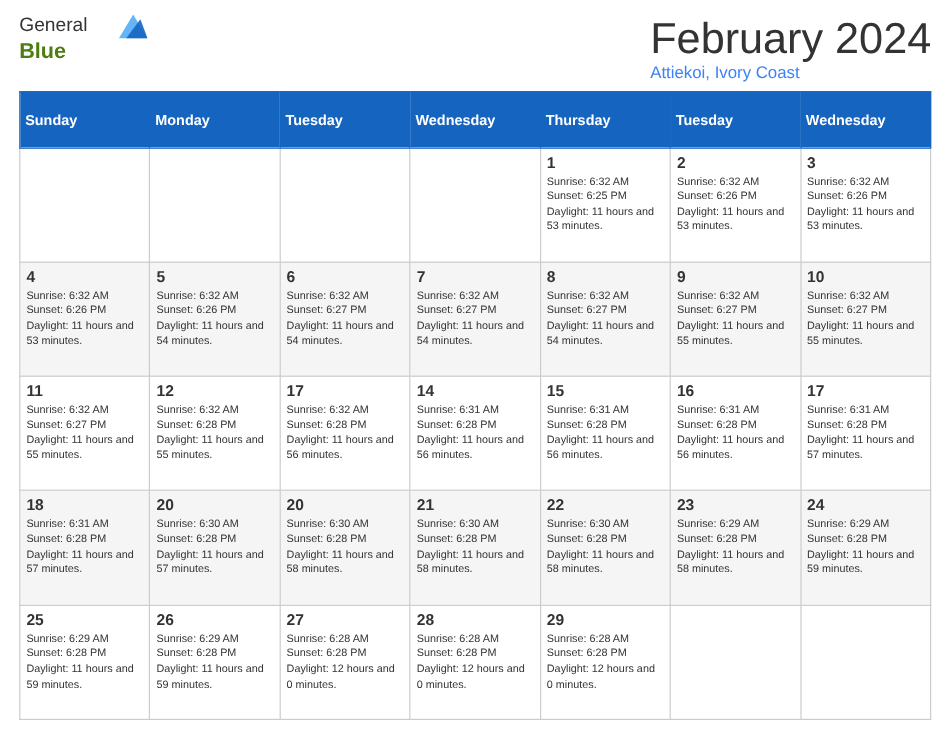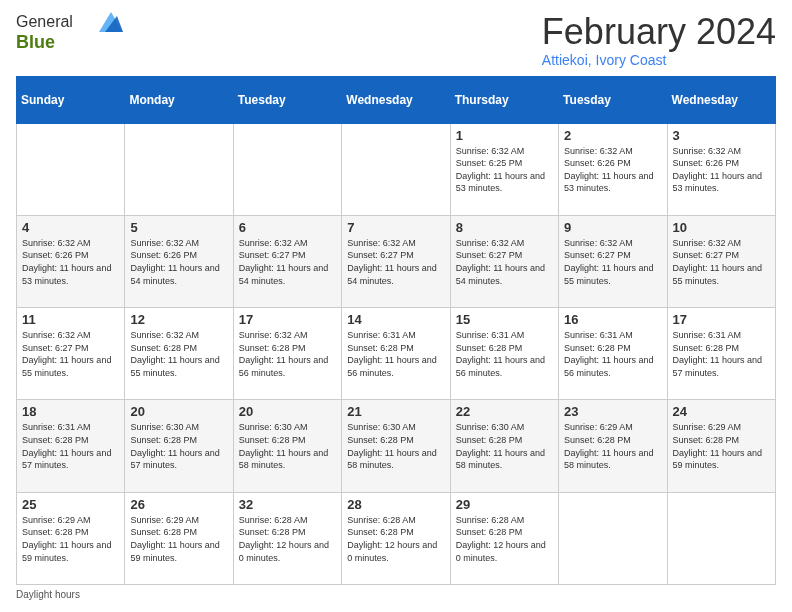--- a/index.html
+++ b/index.html
@@ -242,33 +242,30 @@
         <tr>
           <td>
             <span class="day-num">25</span>
             <div class="day-info">Sunrise: 6:29 AM<br>Sunset: 6:28 PM<br>Daylight: 11 hours and 59 minutes.</div>
           </td>
           <td>
             <span class="day-num">26</span>
             <div class="day-info">Sunrise: 6:29 AM<br>Sunset: 6:28 PM<br>Daylight: 11 hours and 59 minutes.</div>
           </td>
           <td>
-            <span class="day-num">32</span>
+            <span class="day-num">27</span>
             <div class="day-info">Sunrise: 6:28 AM<br>Sunset: 6:28 PM<br>Daylight: 12 hours and 0 minutes.</div>
           </td>
           <td>
             <span class="day-num">28</span>
             <div class="day-info">Sunrise: 6:28 AM<br>Sunset: 6:28 PM<br>Daylight: 12 hours and 0 minutes.</div>
           </td>
           <td>
             <span class="day-num">29</span>
             <div class="day-info">Sunrise: 6:28 AM<br>Sunset: 6:28 PM<br>Daylight: 12 hours and 0 minutes.</div>
           </td>
           <td class="empty-cell"></td>
           <td class="empty-cell"></td>
         </tr>
       </tbody>
   </table>
 
-  <div class="footer">
-    <span>Daylight hours</span>
-  </div>
 </div>
 
 </body></html>

